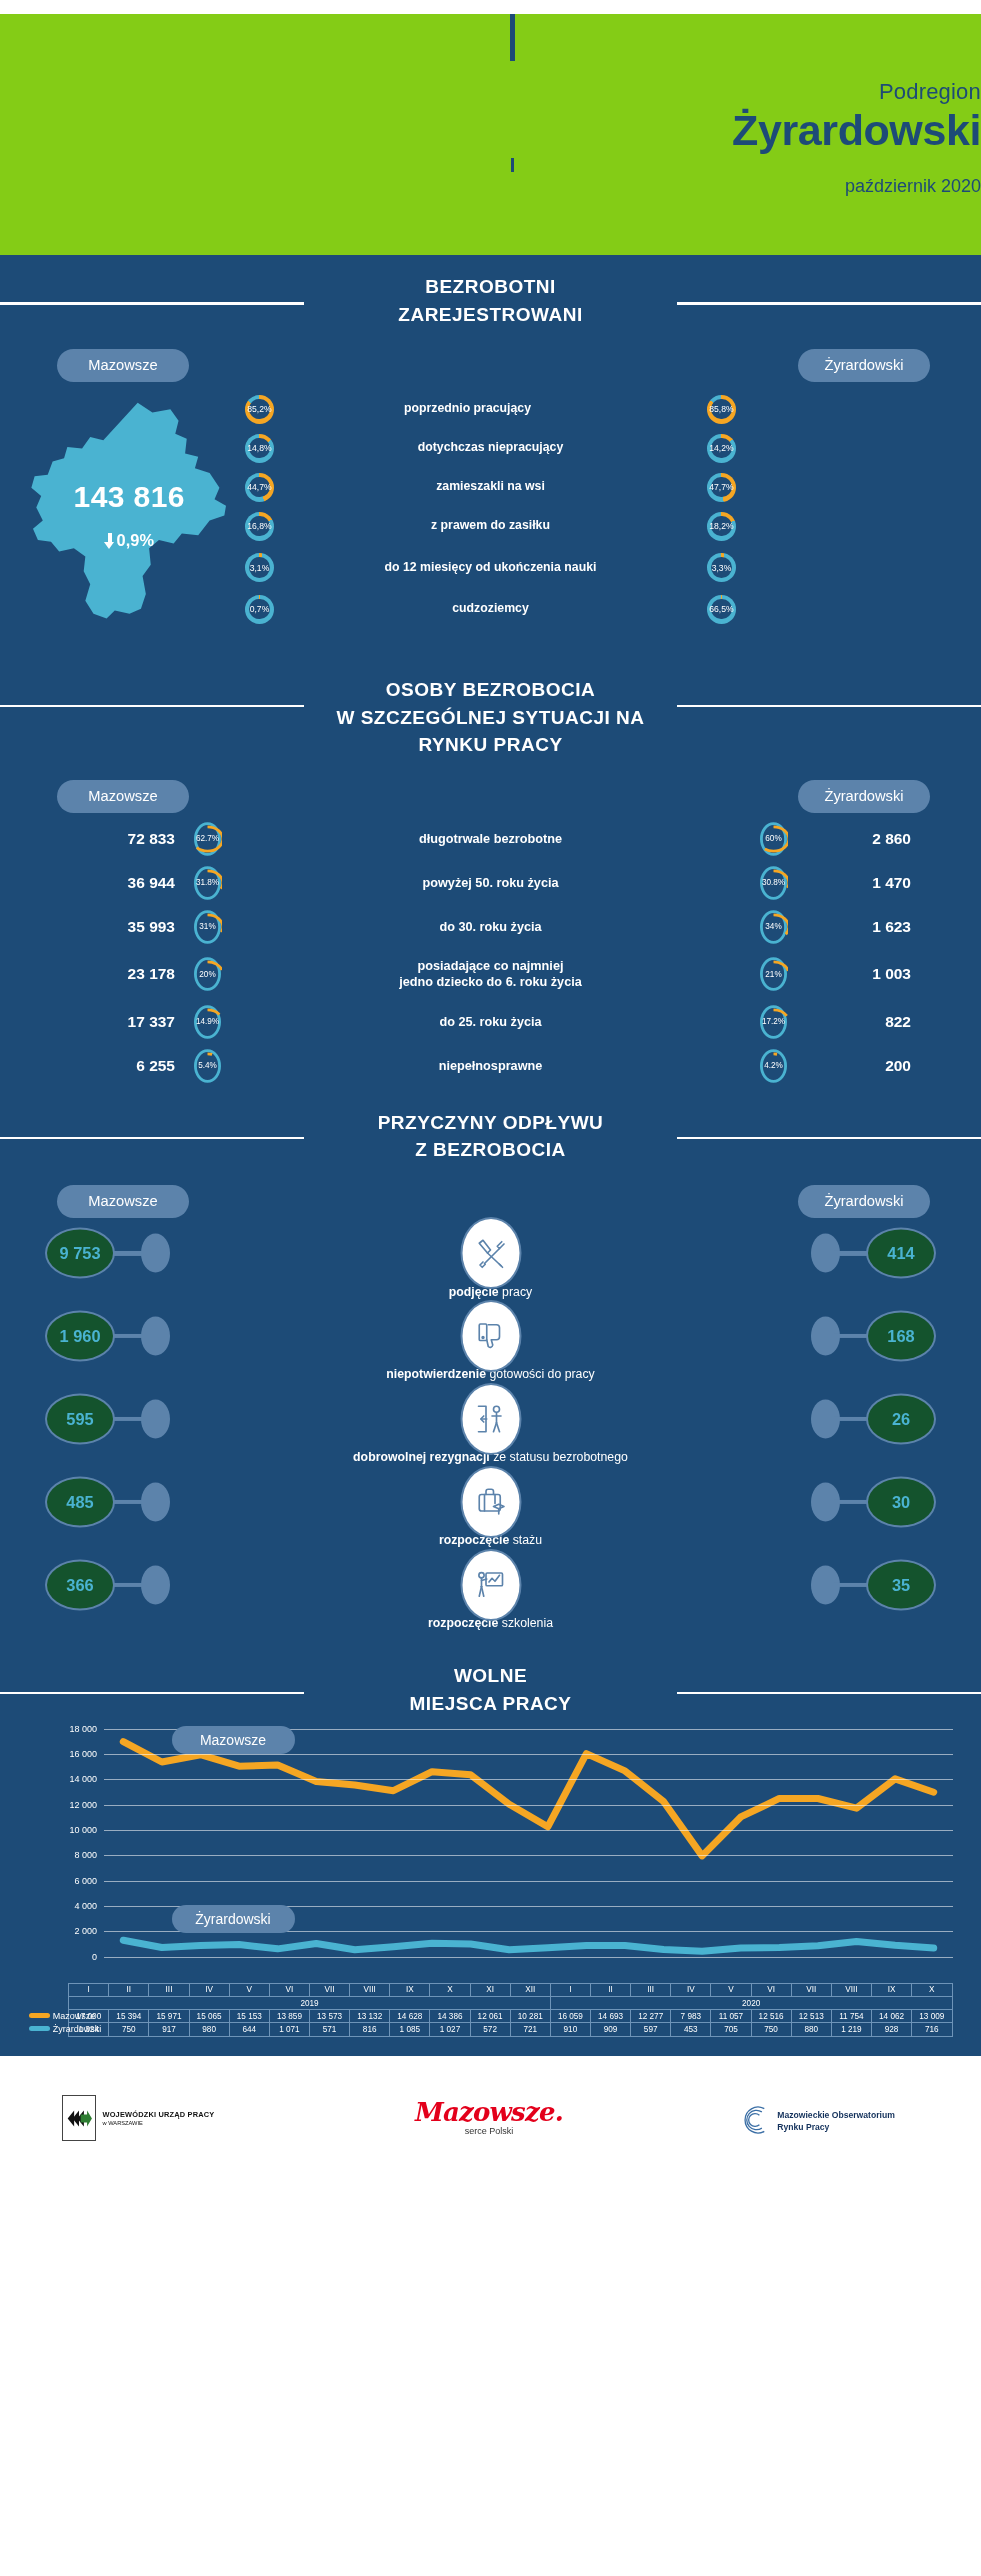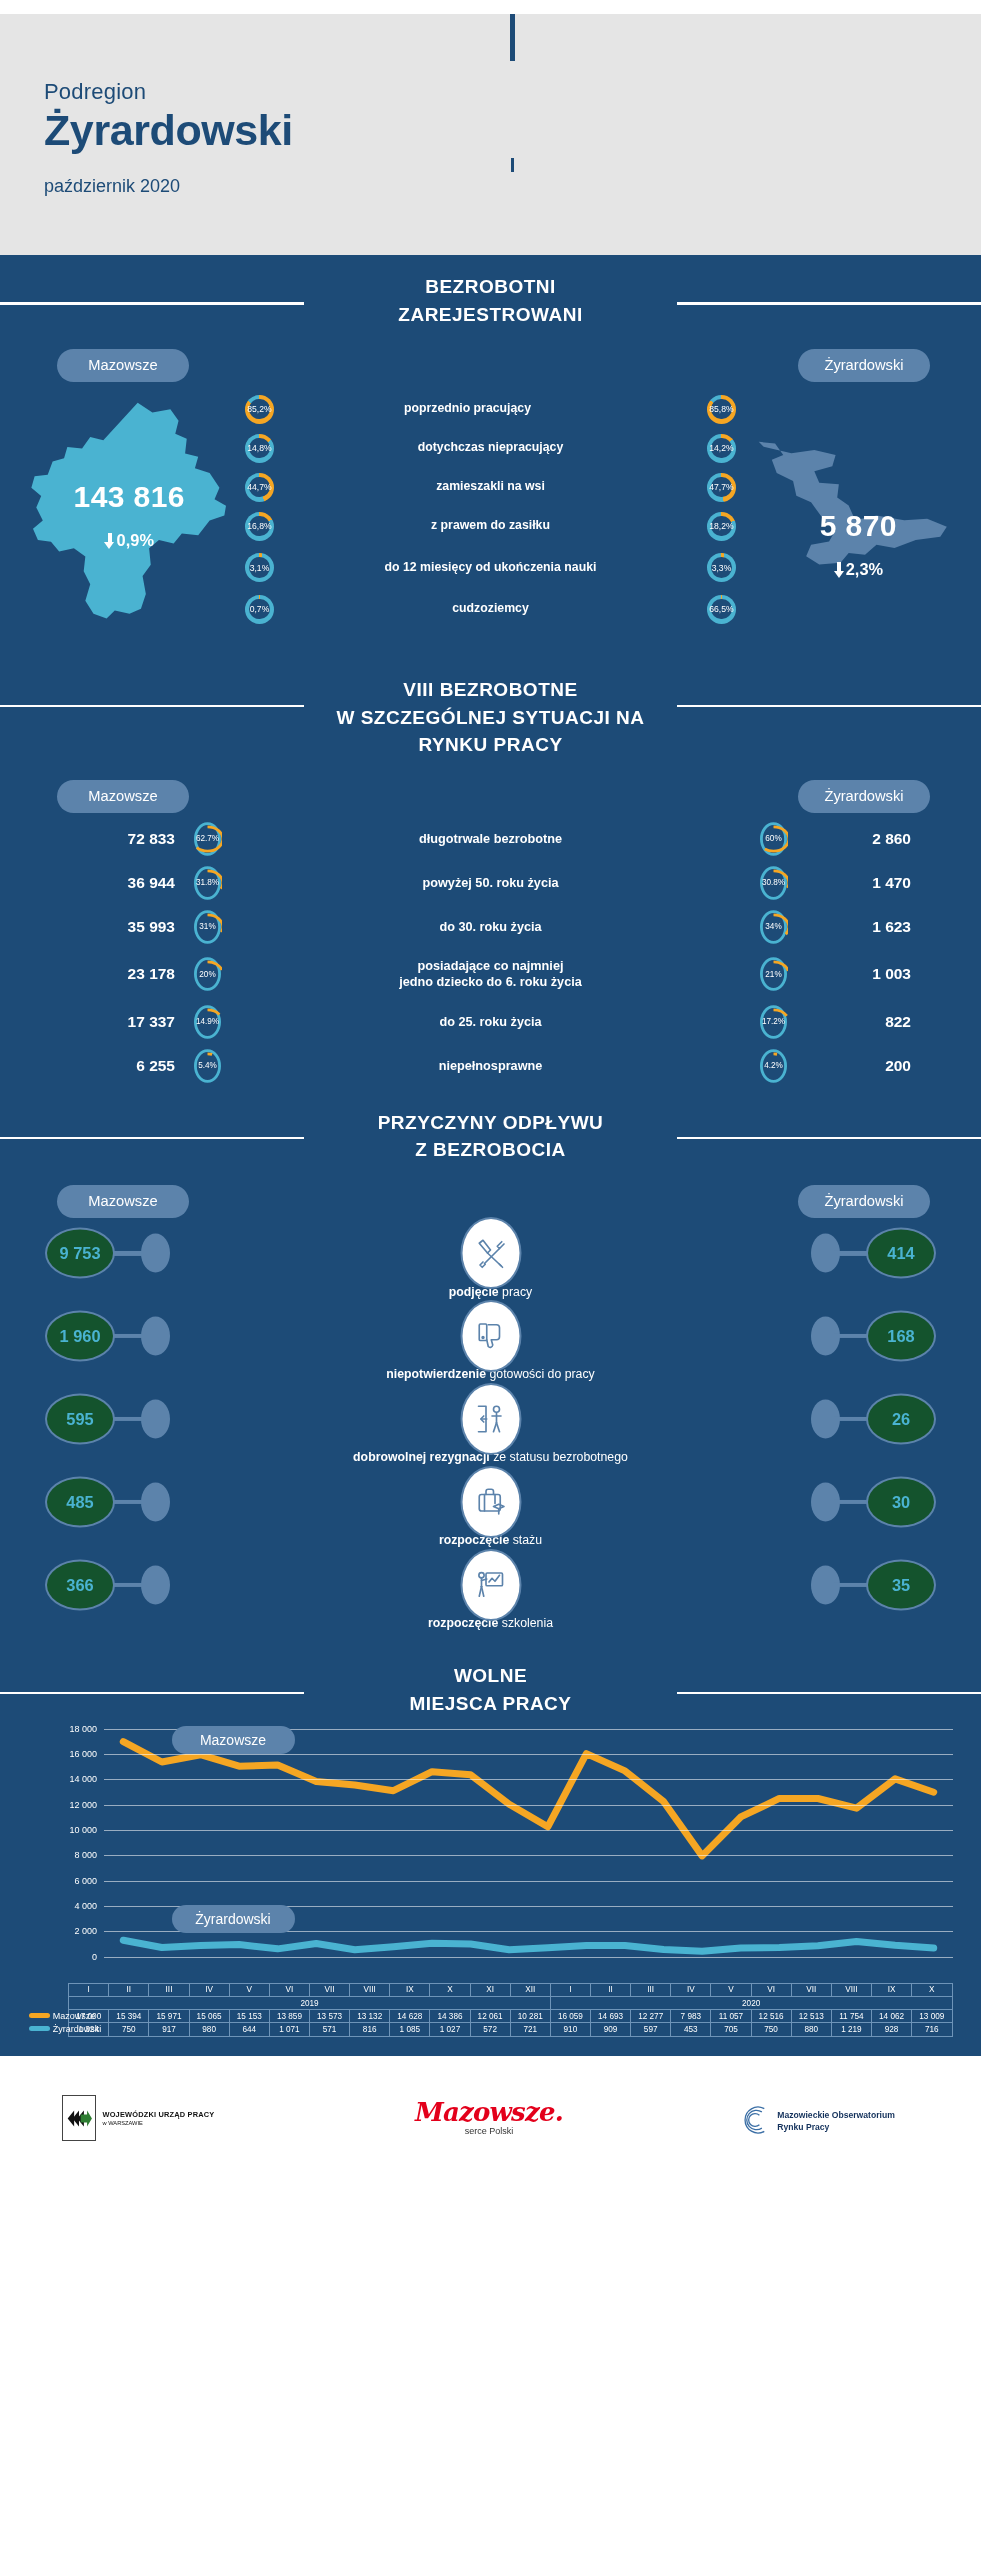--- a/index.html
+++ b/index.html
@@ -10,23 +10,23 @@
     width: 981px;
     height: 2576px;
     position: relative;
     overflow: hidden;
   }
 
   
   .header {
     width: 981px;
     height: 241px;
-    background: #e5e5e5;
-    position: relative;
-    text-align: left;
+    background: #84cc16;
+    position: relative;
+    text-align: right;
     padding-left: 44px;
   }
   .header-tick {
     width: 4.1px; height: 47px;
     background: #1d4b77;
     margin: 14px auto 0;
   }
   .header-sub {
     color: #1d4b77;
     font-size: 22px;
@@ -492,36 +492,27 @@
             <div class="lbl">0,7%</div>
           </div>
         <div class="donut-label">cudzoziemcy</div>
         <div class="donut" style="background:conic-gradient(#f5a623 0% 0.4%, #4ab3d1 0.4% 100%);">
             <div class="hole"></div>
             <div class="lbl">66,5%</div>
           </div>
       </div>
     </div>
 
-    <div class="map-box right">
-      <svg class="map-svg" viewBox="0 0 280 300">
-        <path fill="#5c83ab" d="M24 62 l34 8 28 -4 26 6 -4 14 -22 6 6 14 24 2 -2 16 14 10 8 18 26 -6 34 6 28 -2 24 10 -8 12 -30 4 -26 10 -22 -4 -14 12 -20 -2 -10 12 -26 2 -16 -10 6 -14 22 -4 8 -14 -14 -12 -16 -22 -18 -8 -4 -18 -20 -10 -6 -16 14 -6 -10 -14 -20 -2 z"></path>
-      </svg>
-      <div class="map-value" style="top:113px;">
-        <span class="num">5 870</span>
-        <span class="chg"><span class="arrow-down"></span><span>2,3%</span></span>
-      </div>
-    </div>
   </div>
 
   <div class="section-head">
     <div class="rule-left"></div>
     <div class="rule-right"></div>
     <h2>
-      <span>VIII BEZROBOTNE</span><br>
+      <span>OSOBY BEZROBOCIA</span><br>
       <span>W SZCZEGÓLNEJ SYTUACJI NA</span><br>
       <span>RYNKU PRACY</span>
     </h2>
   </div>
   <div class="pill-row">
     <div class="pill left">Mazowsze</div>
     <div class="pill right">Żyrardowski</div>
   </div>
 
   <div class="sec2">

